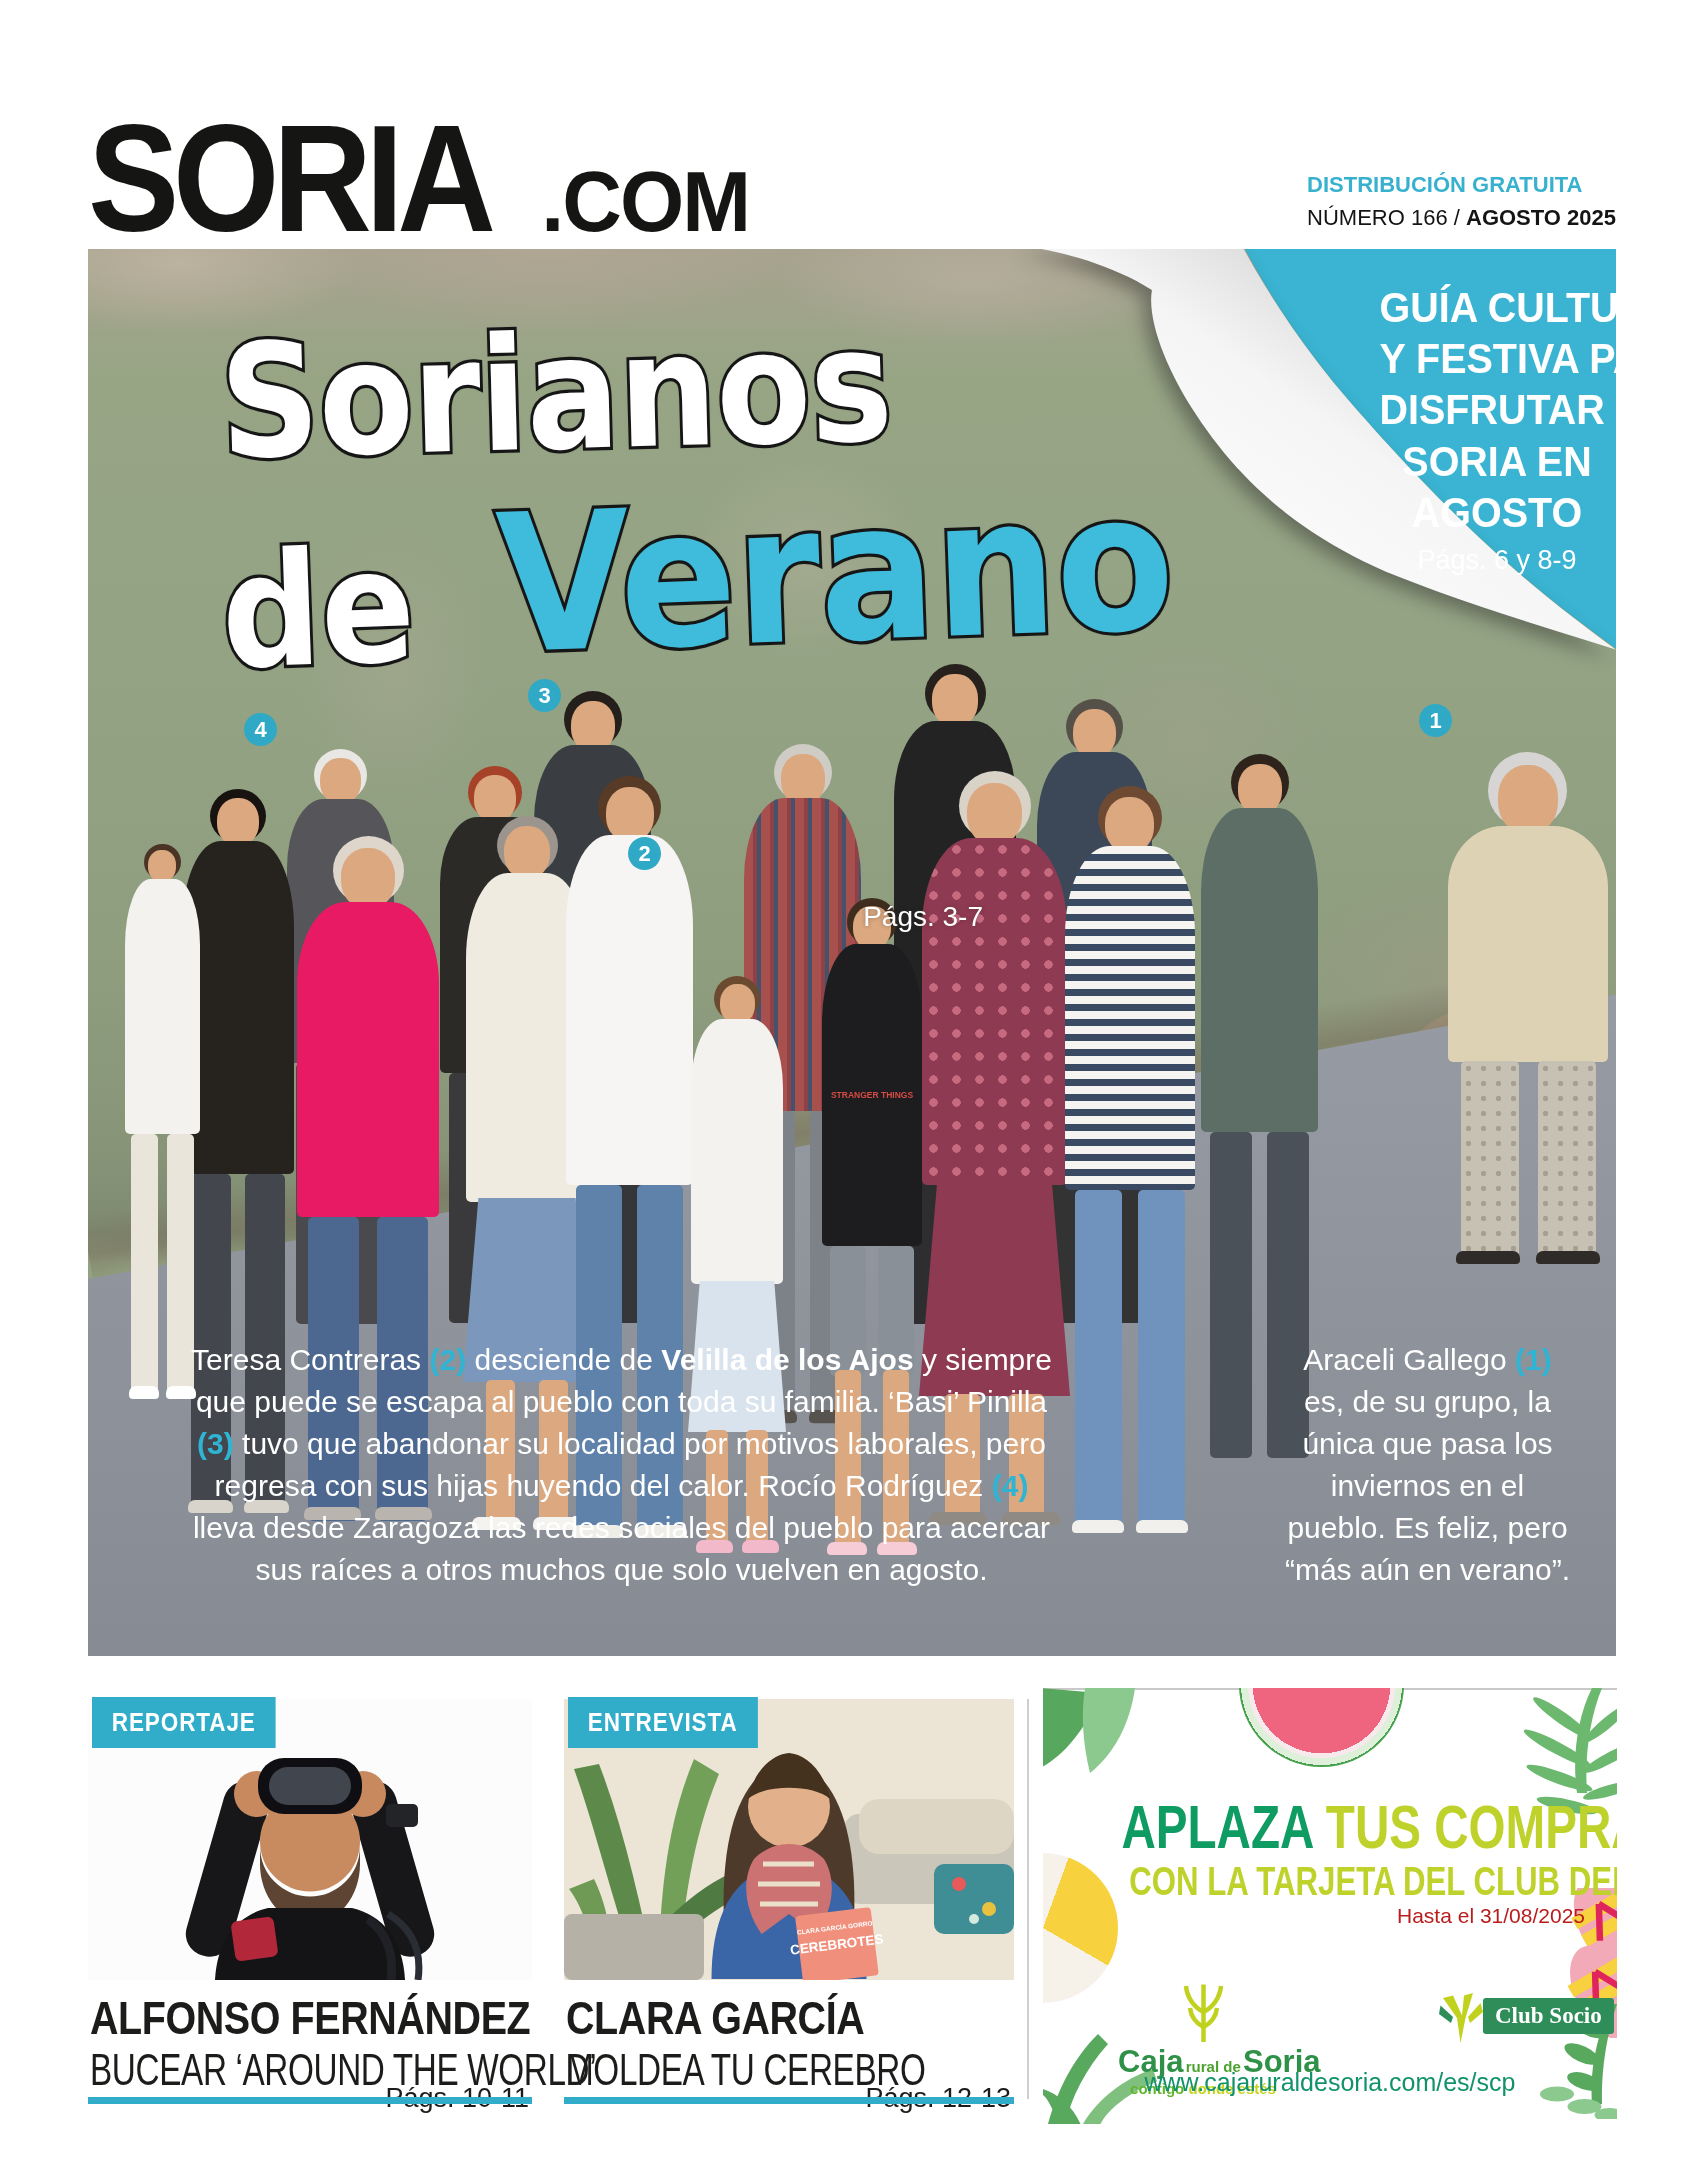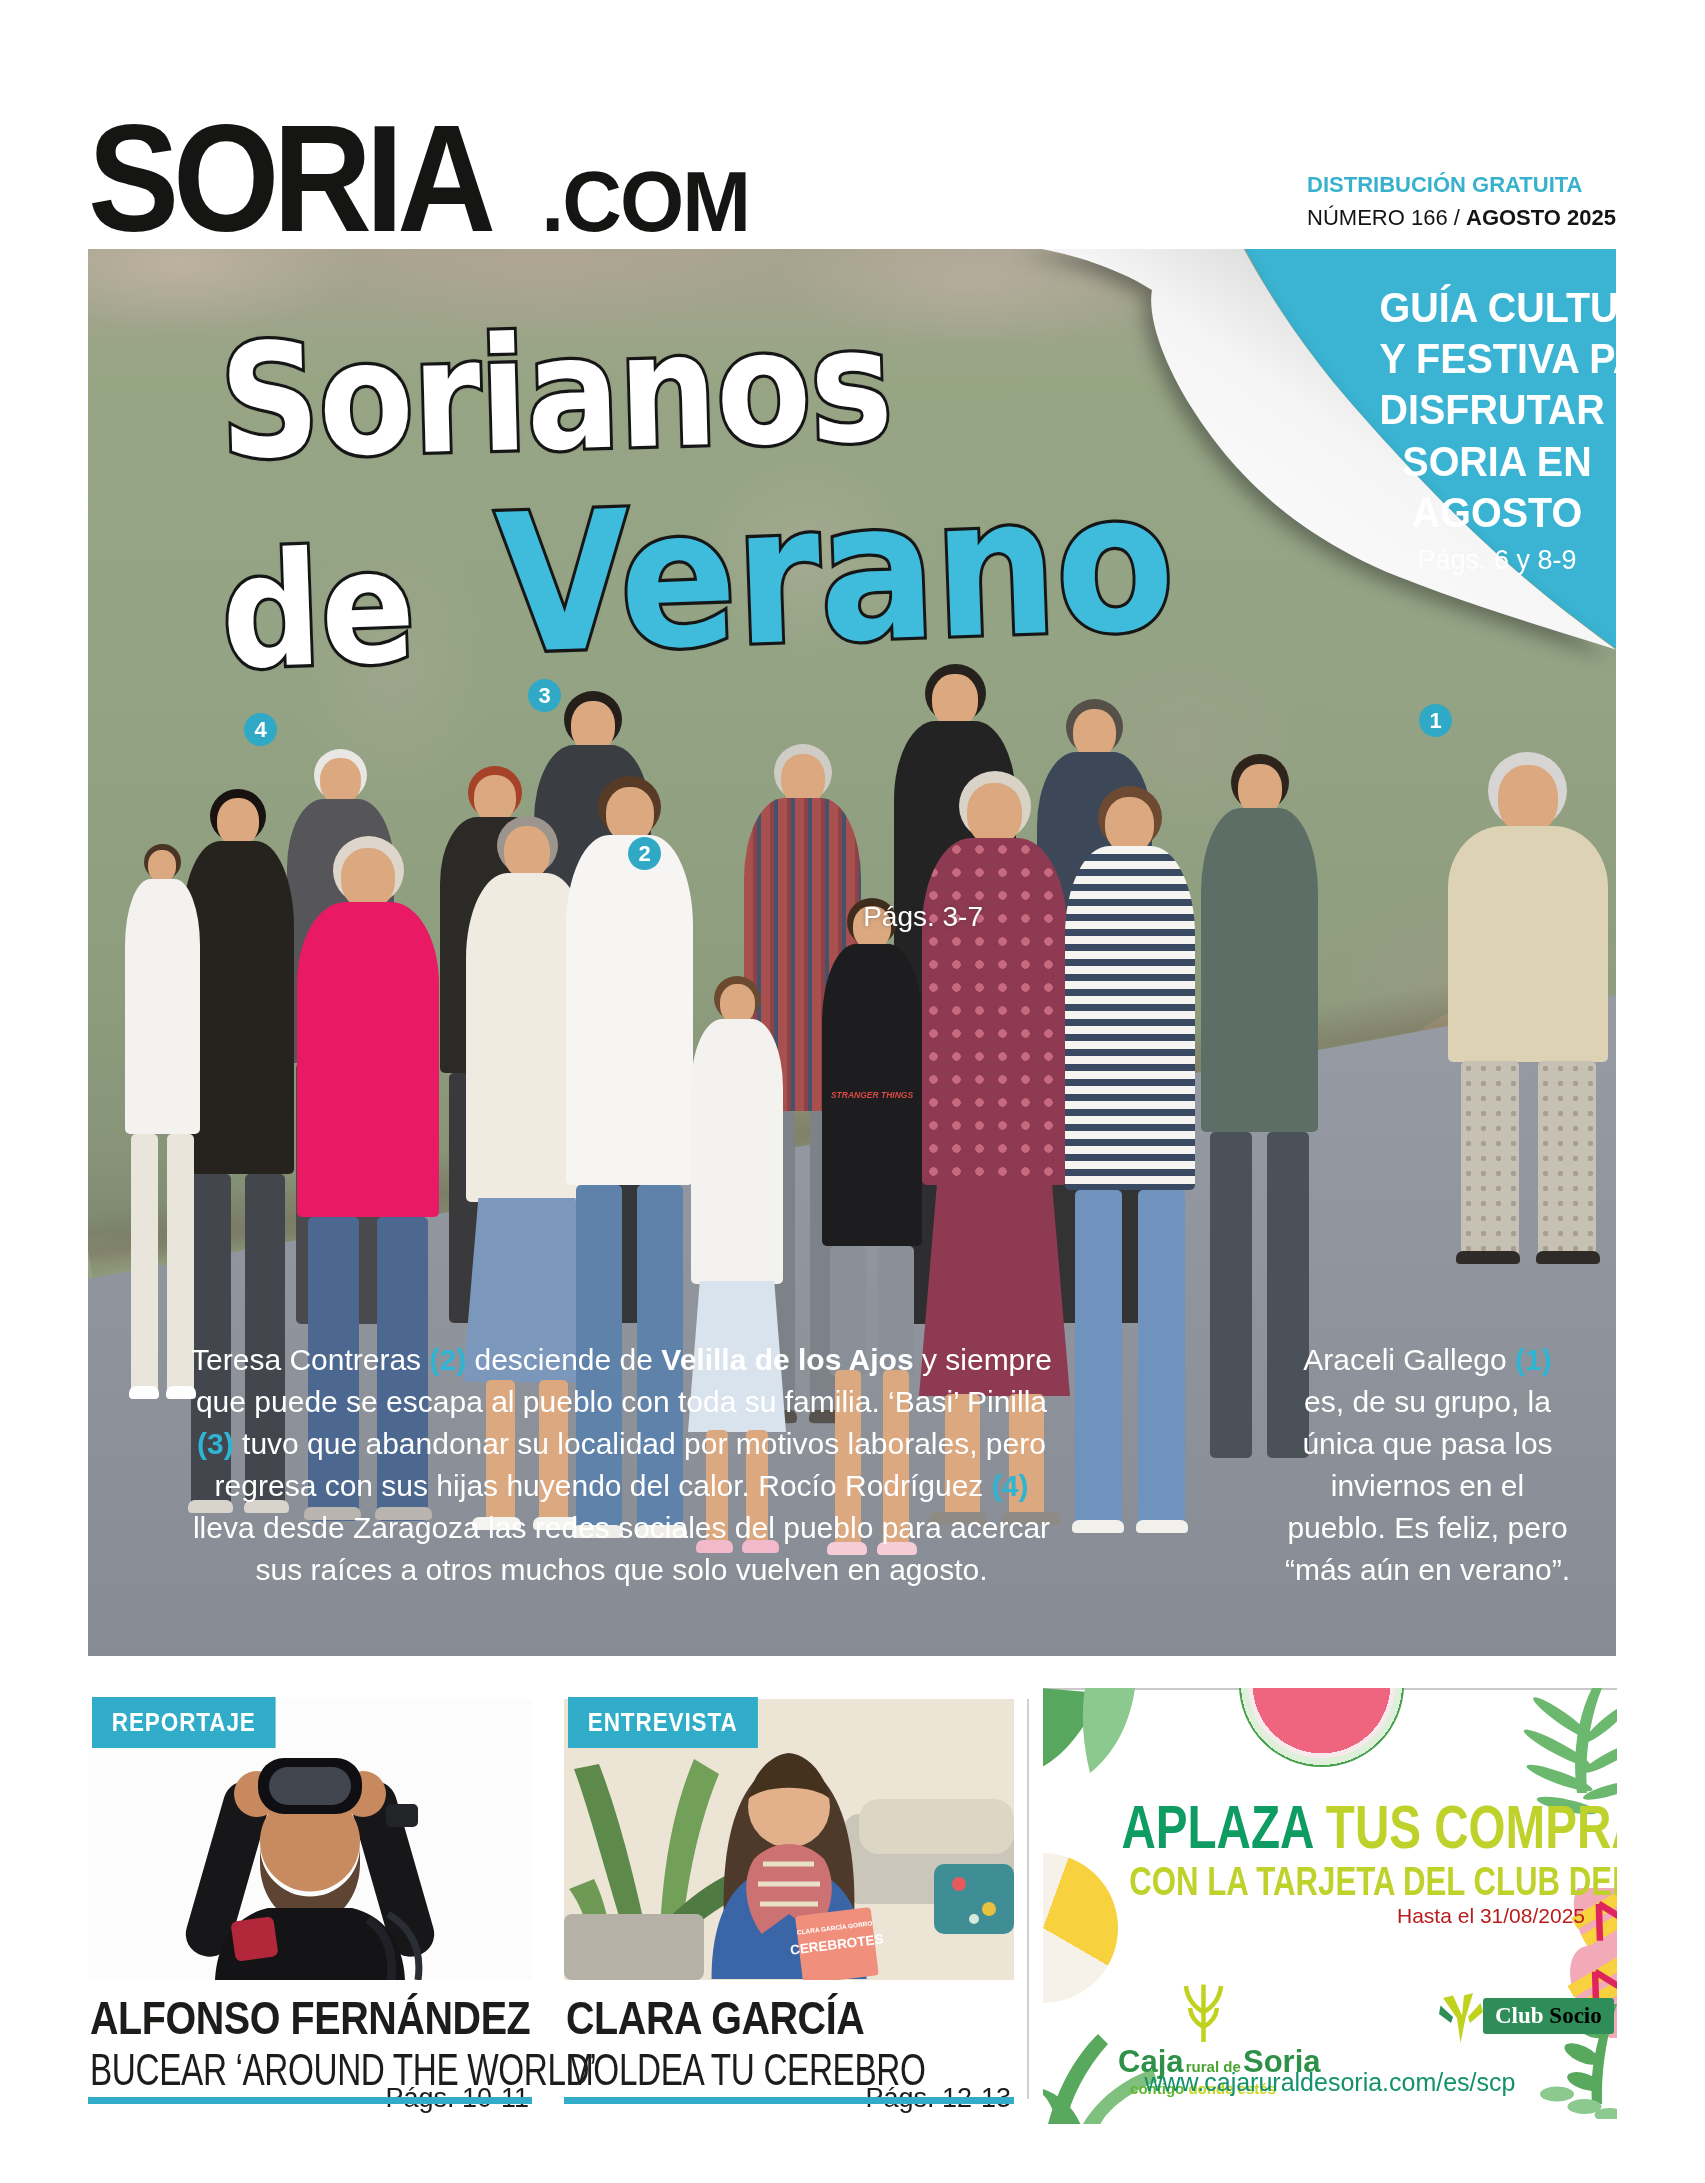--- a/index.html
+++ b/index.html
@@ -29,21 +29,21 @@
       radial-gradient(ellipse 210px 170px at 72% 35%, rgba(168,160,142,.35) 0%, rgba(168,160,142,0) 70%),
       radial-gradient(ellipse 260px 150px at 90% 52%, rgba(160,152,134,.5) 0%, rgba(160,152,134,0) 72%),
       radial-gradient(ellipse 400px 130px at 50% 62%, rgba(146,140,120,.45) 0%, rgba(146,140,120,0) 75%),
       linear-gradient(180deg,#a8a38f 0%,#97a585 9%,#93a384 30%,#8e9d7e 52%,#879478 64%,#7e8a70 70%,#93a282 72%);}
   #floor{position:absolute;inset:0;background:linear-gradient(180deg,#a9aeb5 0%,#9ba0a8 40%,#878c94 100%);
     clip-path:polygon(0 73.2%,100% 53%,100% 100%,0 100%);}
   #rock{position:absolute;left:1309px;top:749px;width:260px;height:150px;border-radius:50%;background:radial-gradient(#bcab8e 0 55%,#a4957c 100%);opacity:.9;}
   #dirtband{position:absolute;left:0;top:964px;width:1528px;height:75px;background:linear-gradient(180deg,rgba(120,112,92,0),rgba(121,112,92,.55) 55%,rgba(121,112,92,0));transform:rotate(-9.6deg);transform-origin:0 50%;}
 
   
-  .fig{position:absolute;font-style:italic;}
+  .fig{position:absolute;}
   .fig div{position:absolute;}
   .fig .hair{border-radius:50%;}
   .fig .face{border-radius:46%;}
   .fig .torso{border-radius:34% 34% 5px 5px/26% 26% 5px 5px;}
   .fig .leg{border-radius:5px;}
   .fig .shoe{border-radius:7px 7px 4px 4px;}
   .fig .skirt{clip-path:polygon(12% 0,88% 0,100% 100%,0 100%);}
   .fig .tlabel{font-weight:700;text-align:center;white-space:nowrap;}
 
   
@@ -101,21 +101,21 @@
 
   
   #caja-logo{position:absolute;left:75px;top:294px;width:170px;text-align:center;}
   #caja-line1{white-space:nowrap;color:#2e9147;}
   #caja-line1 .cj{font-size:31px;font-weight:700;}
   #caja-line1 .rd{font-size:15px;font-weight:700;color:#4ba32f;}
   #caja-tag{font-size:15px;font-weight:700;margin-top:0;white-space:nowrap;}
   #caja-tag .t1{color:#62b52f;} #caja-tag .t2{color:#c6d420;}
   #club-logo{position:absolute;left:395px;top:300px;display:flex;align-items:center;}
   #club-box{background:#2e8d59;border-radius:3px;padding:5px 12px;font-family:"Liberation Serif",serif;font-size:23px;font-weight:700;white-space:nowrap;}
-  #club-box .c1{color:#fff;} #club-box .c2{color:#000000;}
+  #club-box .c1{color:#fff;} #club-box .c2{color:#ffffff;}
 
   .svgabs{position:absolute;}
 </style>
 </head>
 <body>
 
 <div id="masthead">
   <div class="logo">
     <span class="logo-soria">SORIA</span>
       <span class="logo-com">.COM</span>

